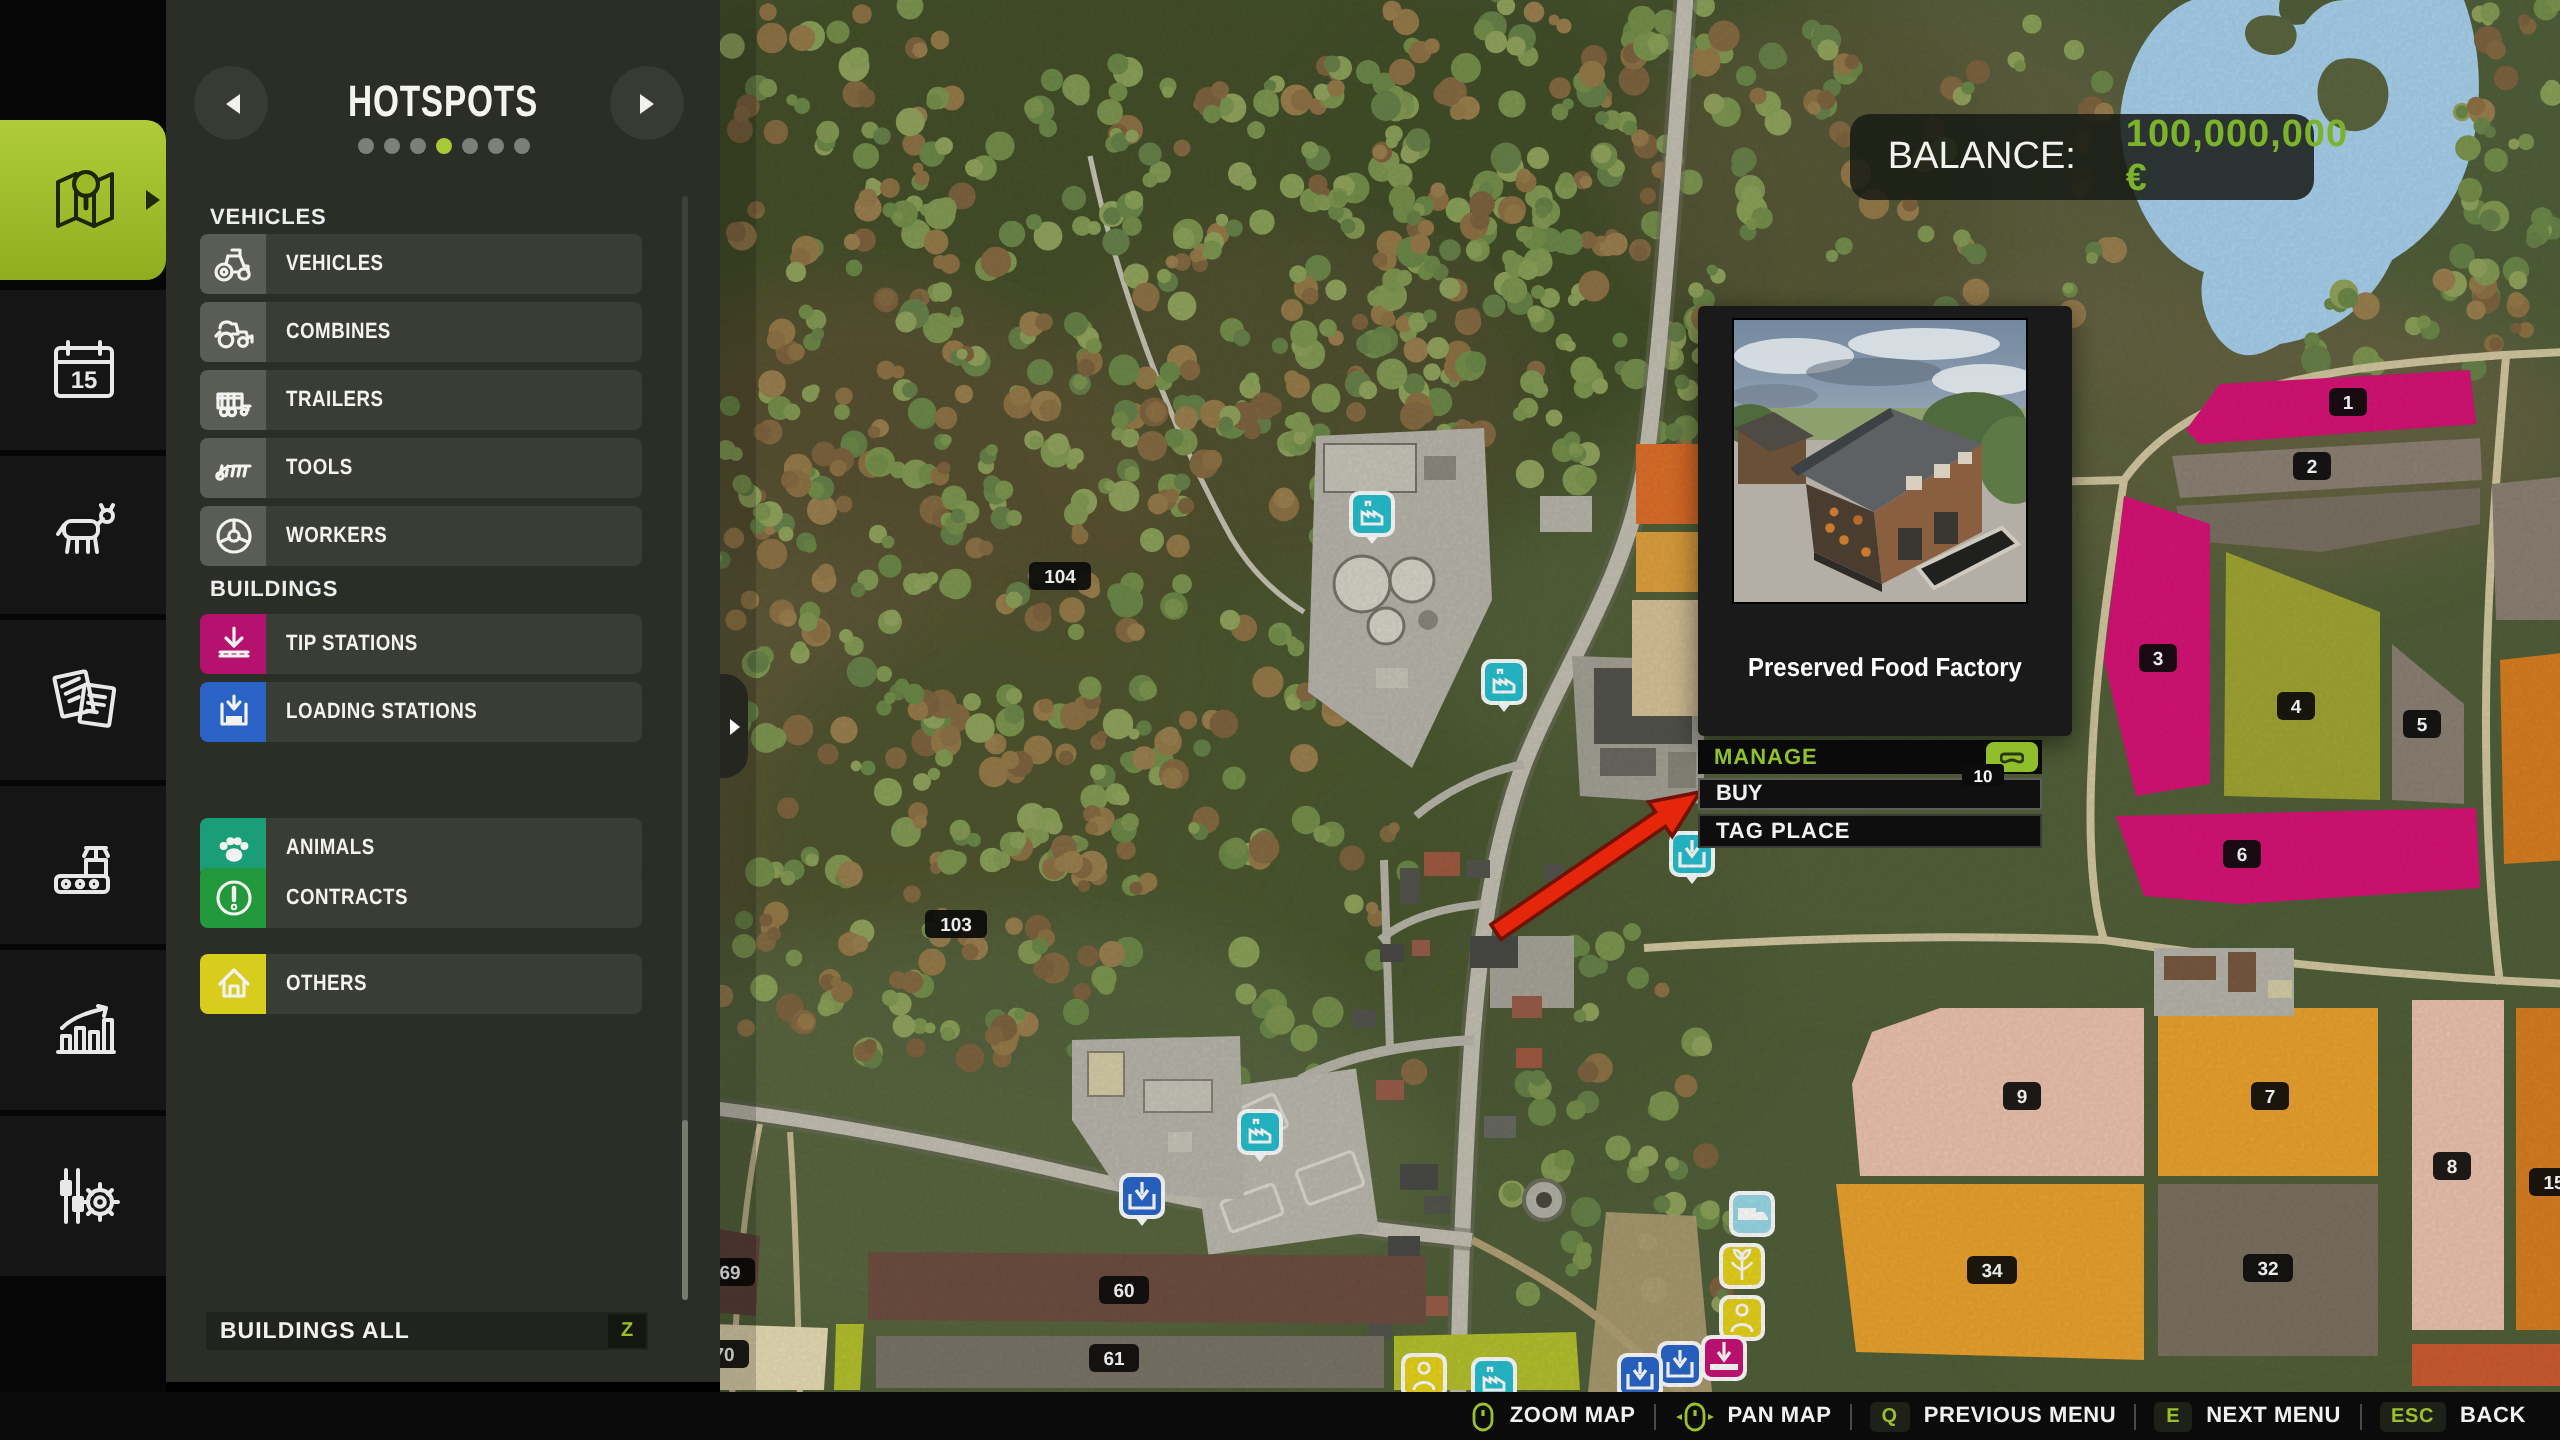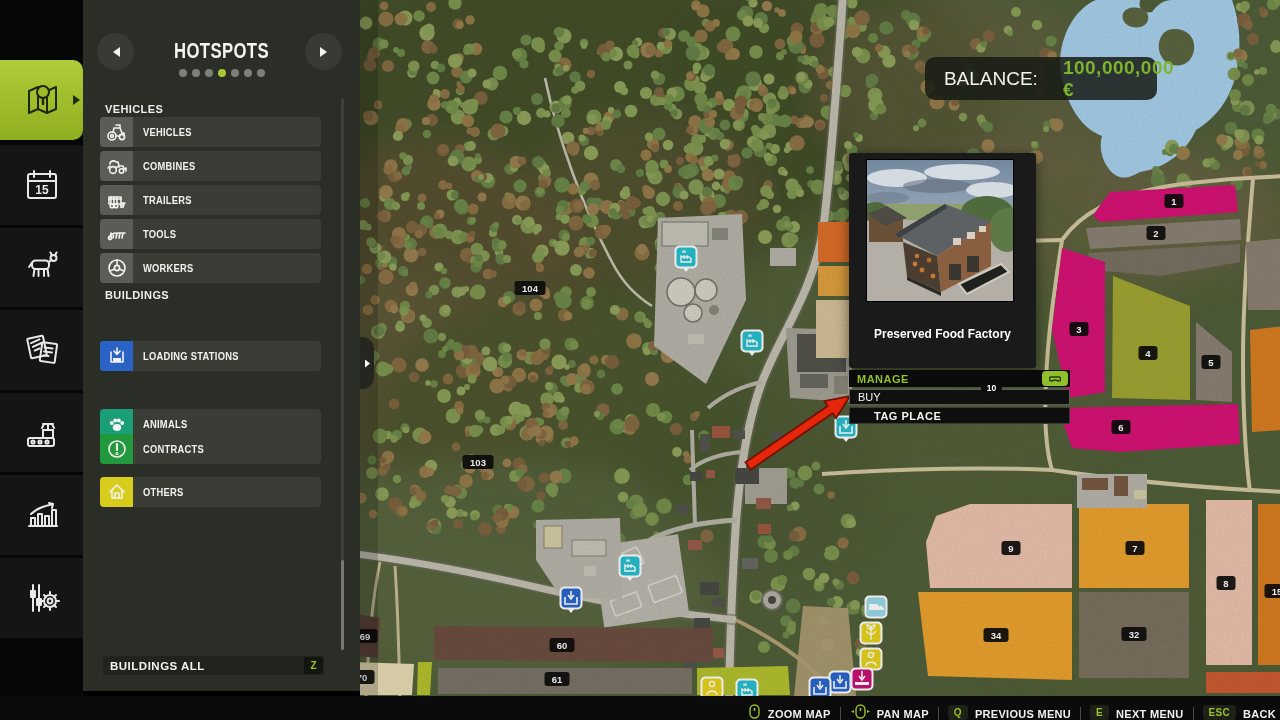--- a/index.html
+++ b/index.html
@@ -28,31 +28,31 @@
 #thumb { position:absolute; left:0; top:462px; width:3px; height:90px; background:#767b6f; border-radius:2px; }
 #ptab { position:absolute; left:277px; top:337px; width:14px; height:52px; background:#24261f; border-radius:0 12px 12px 0; display:flex; align-items:center; justify-content:center; color:#fff; font-size:8px; }
 
 #balance { position:absolute; left:925px; top:57px; width:232px; height:43px; background:rgba(22,26,20,0.85); border-radius:10px; display:flex; align-items:center; justify-content:center; font-size:19px; }
 #balance .b1 { color:#f2f2ef;margin-left:36px; }
 #balance .b2 { color:#7db32b; font-weight:bold; margin-left:25px; letter-spacing:0.5px; }
 
 #popup { position:absolute; left:849px; top:153px; width:187px; height:215px; background:#1a1a1a; border-radius:3px; box-shadow:0 4px 14px rgba(0,0,0,0.5); }
 #popimg { position:absolute; left:18px; top:7px; width:146px; height:141px; outline:1px solid #000; }
 #poptitle { position:absolute; left:0; top:173px; width:100%; text-align:center; color:#fff; font-size:13px; font-weight:bold; transform:scaleX(0.92); }
-.mrow { position:absolute; left:849px; width:221px; display:flex; align-items:center; }
+.mrow { position:absolute; left:849px; width:172px; display:flex; align-items:center; }
 #manage { top:370px; height:17px; background:#0a0a0a; }
 #manage span { color:#8fc12c; font-size:11px; font-weight:bold; margin-left:8px; letter-spacing:0.5px; }
 #mbtn { position:absolute; right:2px; top:1px; width:26px; height:15px; background:#8fbf2b; border-radius:4px; display:flex; align-items:center; justify-content:center; }
 #buy { top:389px; height:16px; background:#101010; border:1px solid #5c5c58; }
-#buy span { color:#f2f2f0; font-size:11px; font-weight:normal; margin-left:8px; }
+#buy span { color:#f2f2f0; font-size:11px; font-weight:bold; margin-left:8px; }
 #tag { top:407px; height:17px; background:#0e0e0e; border:1px solid #3a3a36; }
-#tag span { color:#f2f2f0; font-size:11px; font-weight:bold; margin-left:24px; letter-spacing:0.5px; }
+#tag span { color:#f2f2f0; font-size:11px; font-weight:bold; margin-left:8px; letter-spacing:0.5px; }
 #ten { position:absolute; left:981px; top:382px; width:21px; height:11px; background:#0c0c0c; border-radius:2px; color:#fff; font-size:8.5px; font-weight:bold; display:flex; align-items:center; justify-content:center; }
 
-#bbar { position:absolute; left:0; top:696px; width:1280px; height:24px; background:#0b0b0b; display:flex; align-items:flex-end; justify-content:flex-end; color:#f0f0ef; font-size:11px; font-weight:bold; letter-spacing:0.3px; }
+#bbar { position:absolute; left:0; top:696px; width:1280px; height:24px; background:#0b0b0b; display:flex; align-items:center; justify-content:flex-end; color:#f0f0ef; font-size:11px; font-weight:bold; letter-spacing:0.3px; }
 .bsep { width:1px; height:13px; background:#4a4a46; margin:0 9px; }
 .bkey { background:#1d2117; color:#9cbf2c; border-radius:3px; font-size:10px; padding:2px 6px; margin-right:7px; }
 .bi { margin-right:6px; display:flex; }
 #bbar > span:last-child { }
 </style></head><body>
 <div id="stage">
 
 <div id="maparea"><svg id="map" width="920" height="696" viewBox="0 0 920 696" transform="translate(0,0)" font-family="'Liberation Sans',sans-serif">
 <defs>
 <filter id="blurG" x="-20%" y="-20%" width="140%" height="140%">
@@ -1886,20 +1886,29 @@
             <circle cx="12" cy="12" r="8"></circle>
             <circle cx="12" cy="12" r="2.6"></circle>
             <path d="M12,4 V9.5 M5,15 L9.7,13 M19,15 L14.3,13"></path>
           </svg>
         </div>
         <div class="ptext">WORKERS</div>
       </div>
 
 <div class="shead" style="top:289px">BUILDINGS</div>
 
+<div class="prow" style="top:307px">
+        <div class="picon" style="background:#b5116e">
+          <svg width="24" height="24" viewBox="0 0 24 24" fill="none" stroke="#f2f2f0" stroke-width="1.6" stroke-linecap="round" stroke-linejoin="round">
+            <path d="M12,4 V12 M8,9 L12,13 L16,9"></path>
+            <path d="M5,16 H19 M6,16 V18 M10,16 V18 M14,16 V18 M18,16 V18 M5,18 H19"></path>
+          </svg>
+        </div>
+        <div class="ptext">TIP STATIONS</div>
+      </div>
 
 <div class="prow" style="top:341px">
         <div class="picon" style="background:#2b62c5">
           <svg width="24" height="24" viewBox="0 0 24 24" fill="none" stroke="#f2f2f0" stroke-width="1.6" stroke-linecap="round" stroke-linejoin="round">
             <path d="M12,4 V10 M9,7 L12,10.5 L15,7"></path>
             <path d="M6,8 V18 H18 V8"></path>
             <path d="M8,14 H16 V18 H8 Z" fill="#f2f2f0" stroke="none"></path>
           </svg>
         </div>
         <div class="ptext">LOADING STATIONS</div>
@@ -1980,15 +1989,15 @@
 
 <span class="bkey">Q</span>
       <span>PREVIOUS MENU</span>
 <span class="bsep"></span>
 
 <span class="bkey">E</span>
       <span>NEXT MENU</span>
 <span class="bsep"></span>
 
 <span class="bkey">ESC</span>
-      <span style="margin-right:4px">BACK</span>
+      <span style="margin-right:17px">BACK</span>
 </div>
 
 </div>
 </body></html>

